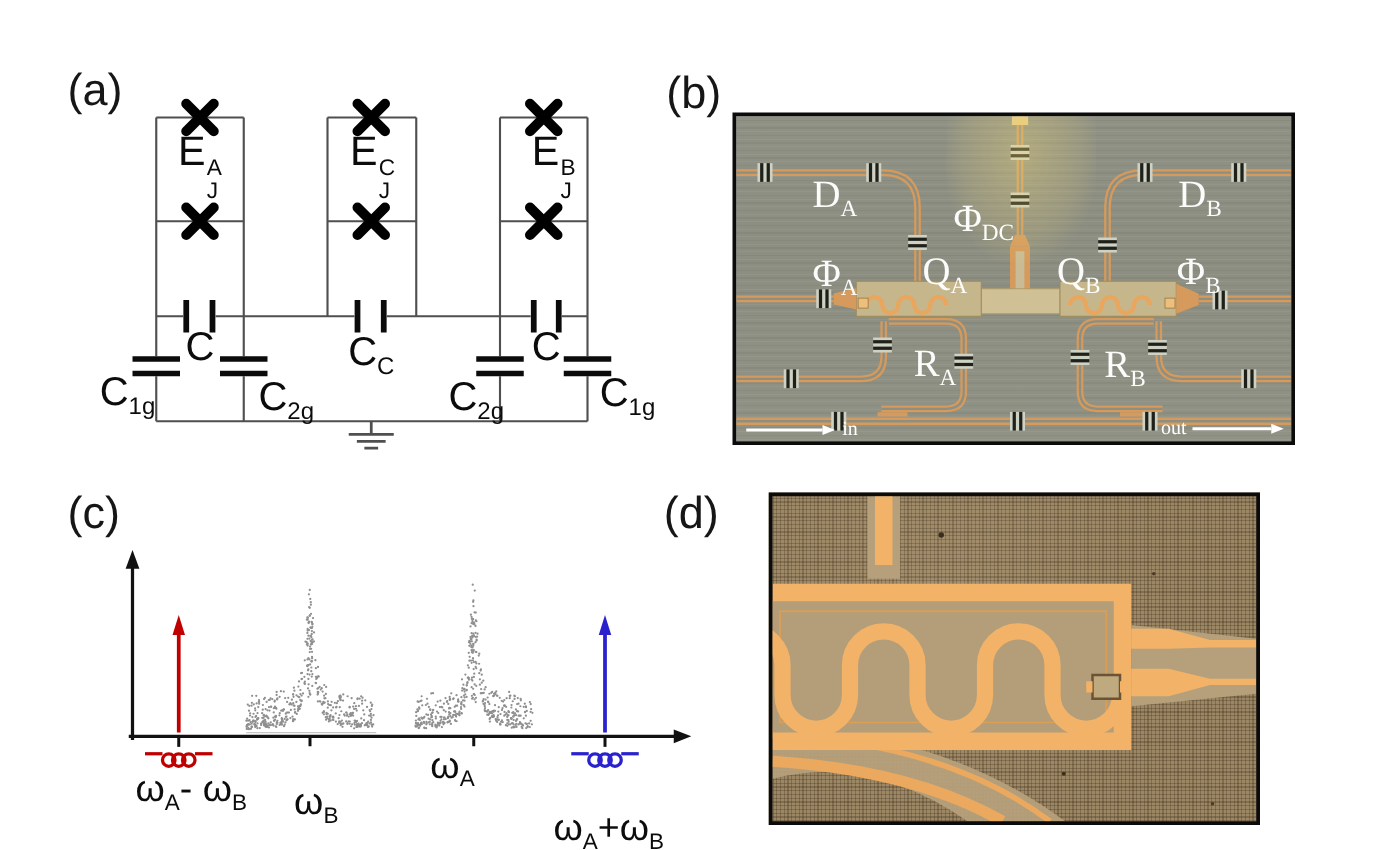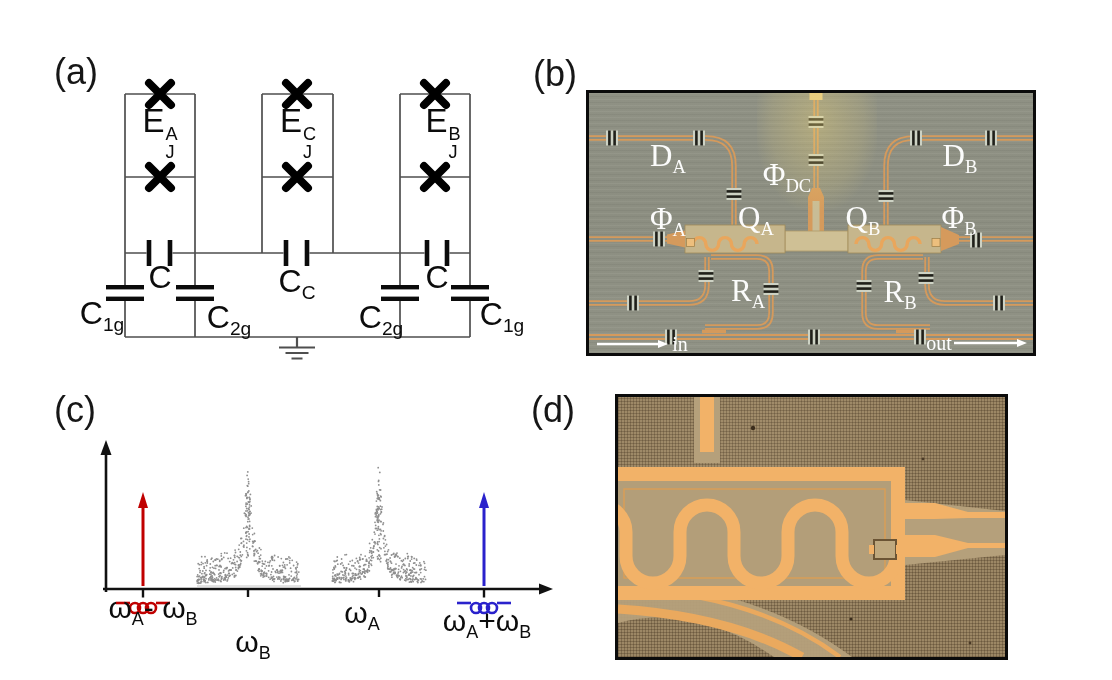--- a/index.html
+++ b/index.html
@@ -17,21 +17,21 @@
   .photo-b{position:absolute;left:586px;top:90px;width:450px;height:266px;border:3px solid #0b0b0b;
      box-sizing:border-box;overflow:hidden;
      background:repeating-linear-gradient(180deg, rgba(255,255,255,.05) 0 1px, rgba(255,255,255,0) 1px 3px,
         rgba(0,0,0,.045) 3px 4px, rgba(0,0,0,0) 4px 6px),
         linear-gradient(180deg,#8f9184 0%,#8c8e81 45%,#909285 100%);font-family:Liberation Serif, serif;}
   .photo-b svg{left:0;top:0;}
   .glow-b{position:absolute;left:168px;top:-8px;width:120px;height:125px;z-index:3;pointer-events:none;
      background:radial-gradient(ellipse at 50% 30%, rgba(238,214,120,.38), rgba(238,214,120,.14) 55%, rgba(238,214,120,0) 75%);}
   .blab{position:absolute;font-size:31px;color:rgba(255,255,255,.97);transform:translate(-50%,-50%);
         white-space:nowrap;line-height:1;z-index:4;}
-  .iolab{position:absolute;font-size:20px;color:#fff;transform:translate(-50%,-50%);z-index:4;}
+  .iolab{position:absolute;font-size:16px;color:#fff;transform:translate(-50%,-50%);z-index:4;}
   
   .wlab{position:absolute;font-size:30px;color:#0c0c0c;transform:translate(-50%,-50%);white-space:nowrap;line-height:1;}
   
   .photo-d{position:absolute;left:615px;top:394px;width:393px;height:266px;border:3px solid #0b0b0b;
      box-sizing:border-box;overflow:hidden;
      background-color:#9c8765;
      background-image:
        radial-gradient(circle at 35% 30%, rgba(255,238,205,.07), rgba(255,238,205,0) 60%),
        repeating-linear-gradient(0deg, rgba(56,40,22,.28) 0 1px, rgba(56,40,22,0) 1px 3px),
        repeating-linear-gradient(90deg, rgba(56,40,22,.28) 0 1px, rgba(56,40,22,0) 1px 3px);}
@@ -1344,30 +1344,30 @@
           <g stroke="#2a22cc" stroke-width="2.6" fill="none">
             <circle cx="476" cy="608" r="5"></circle>
             <circle cx="484" cy="608" r="5"></circle>
             <circle cx="492" cy="608" r="5"></circle>
             <line x1="457" y1="603" x2="471" y2="603"></line>
             <line x1="497" y1="603" x2="511" y2="603"></line>
           </g>
         </g>
       </g>
   </svg>
-  <div class="wlab" style="left:153px;top:608px">
+  <div class="wlab" style="left:153px;top:632px">
     <span>ω</span><sub>A</sub><span>-</span> <span>ω</span><sub>B</sub>
   </div>
   <div class="wlab" style="left:253px;top:642px">
     <span>ω</span><sub>B</sub>
   </div>
   <div class="wlab" style="left:362px;top:613px">
     <span>ω</span><sub>A</sub>
   </div>
-  <div class="wlab" style="left:487px;top:621px">
+  <div class="wlab" style="left:487px;top:663px">
     <span>ω</span><sub>A</sub><span>+</span><span>ω</span><sub>B</sub>
   </div>
 
   <div class="photo-d">
     <svg width="387" height="260" viewBox="0 0 387 260">
       <path d="M0,183 Q140,190 234,260 L156,260 Q78,206 0,226 Z" fill="#b5a07b" opacity="0.95"></path>
       <path d="M0,191 Q138,197 222,260" fill="none" stroke="#eaa95e" stroke-width="4.5"></path>
       <path d="M0,212 Q112,219 184,260" fill="none" stroke="#eaa95e" stroke-width="9"></path>
       <rect x="76" y="0" width="26" height="66" fill="#b5a07b"></rect>
       <rect x="82" y="-2" width="14" height="57" fill="#f2b268"></rect>

